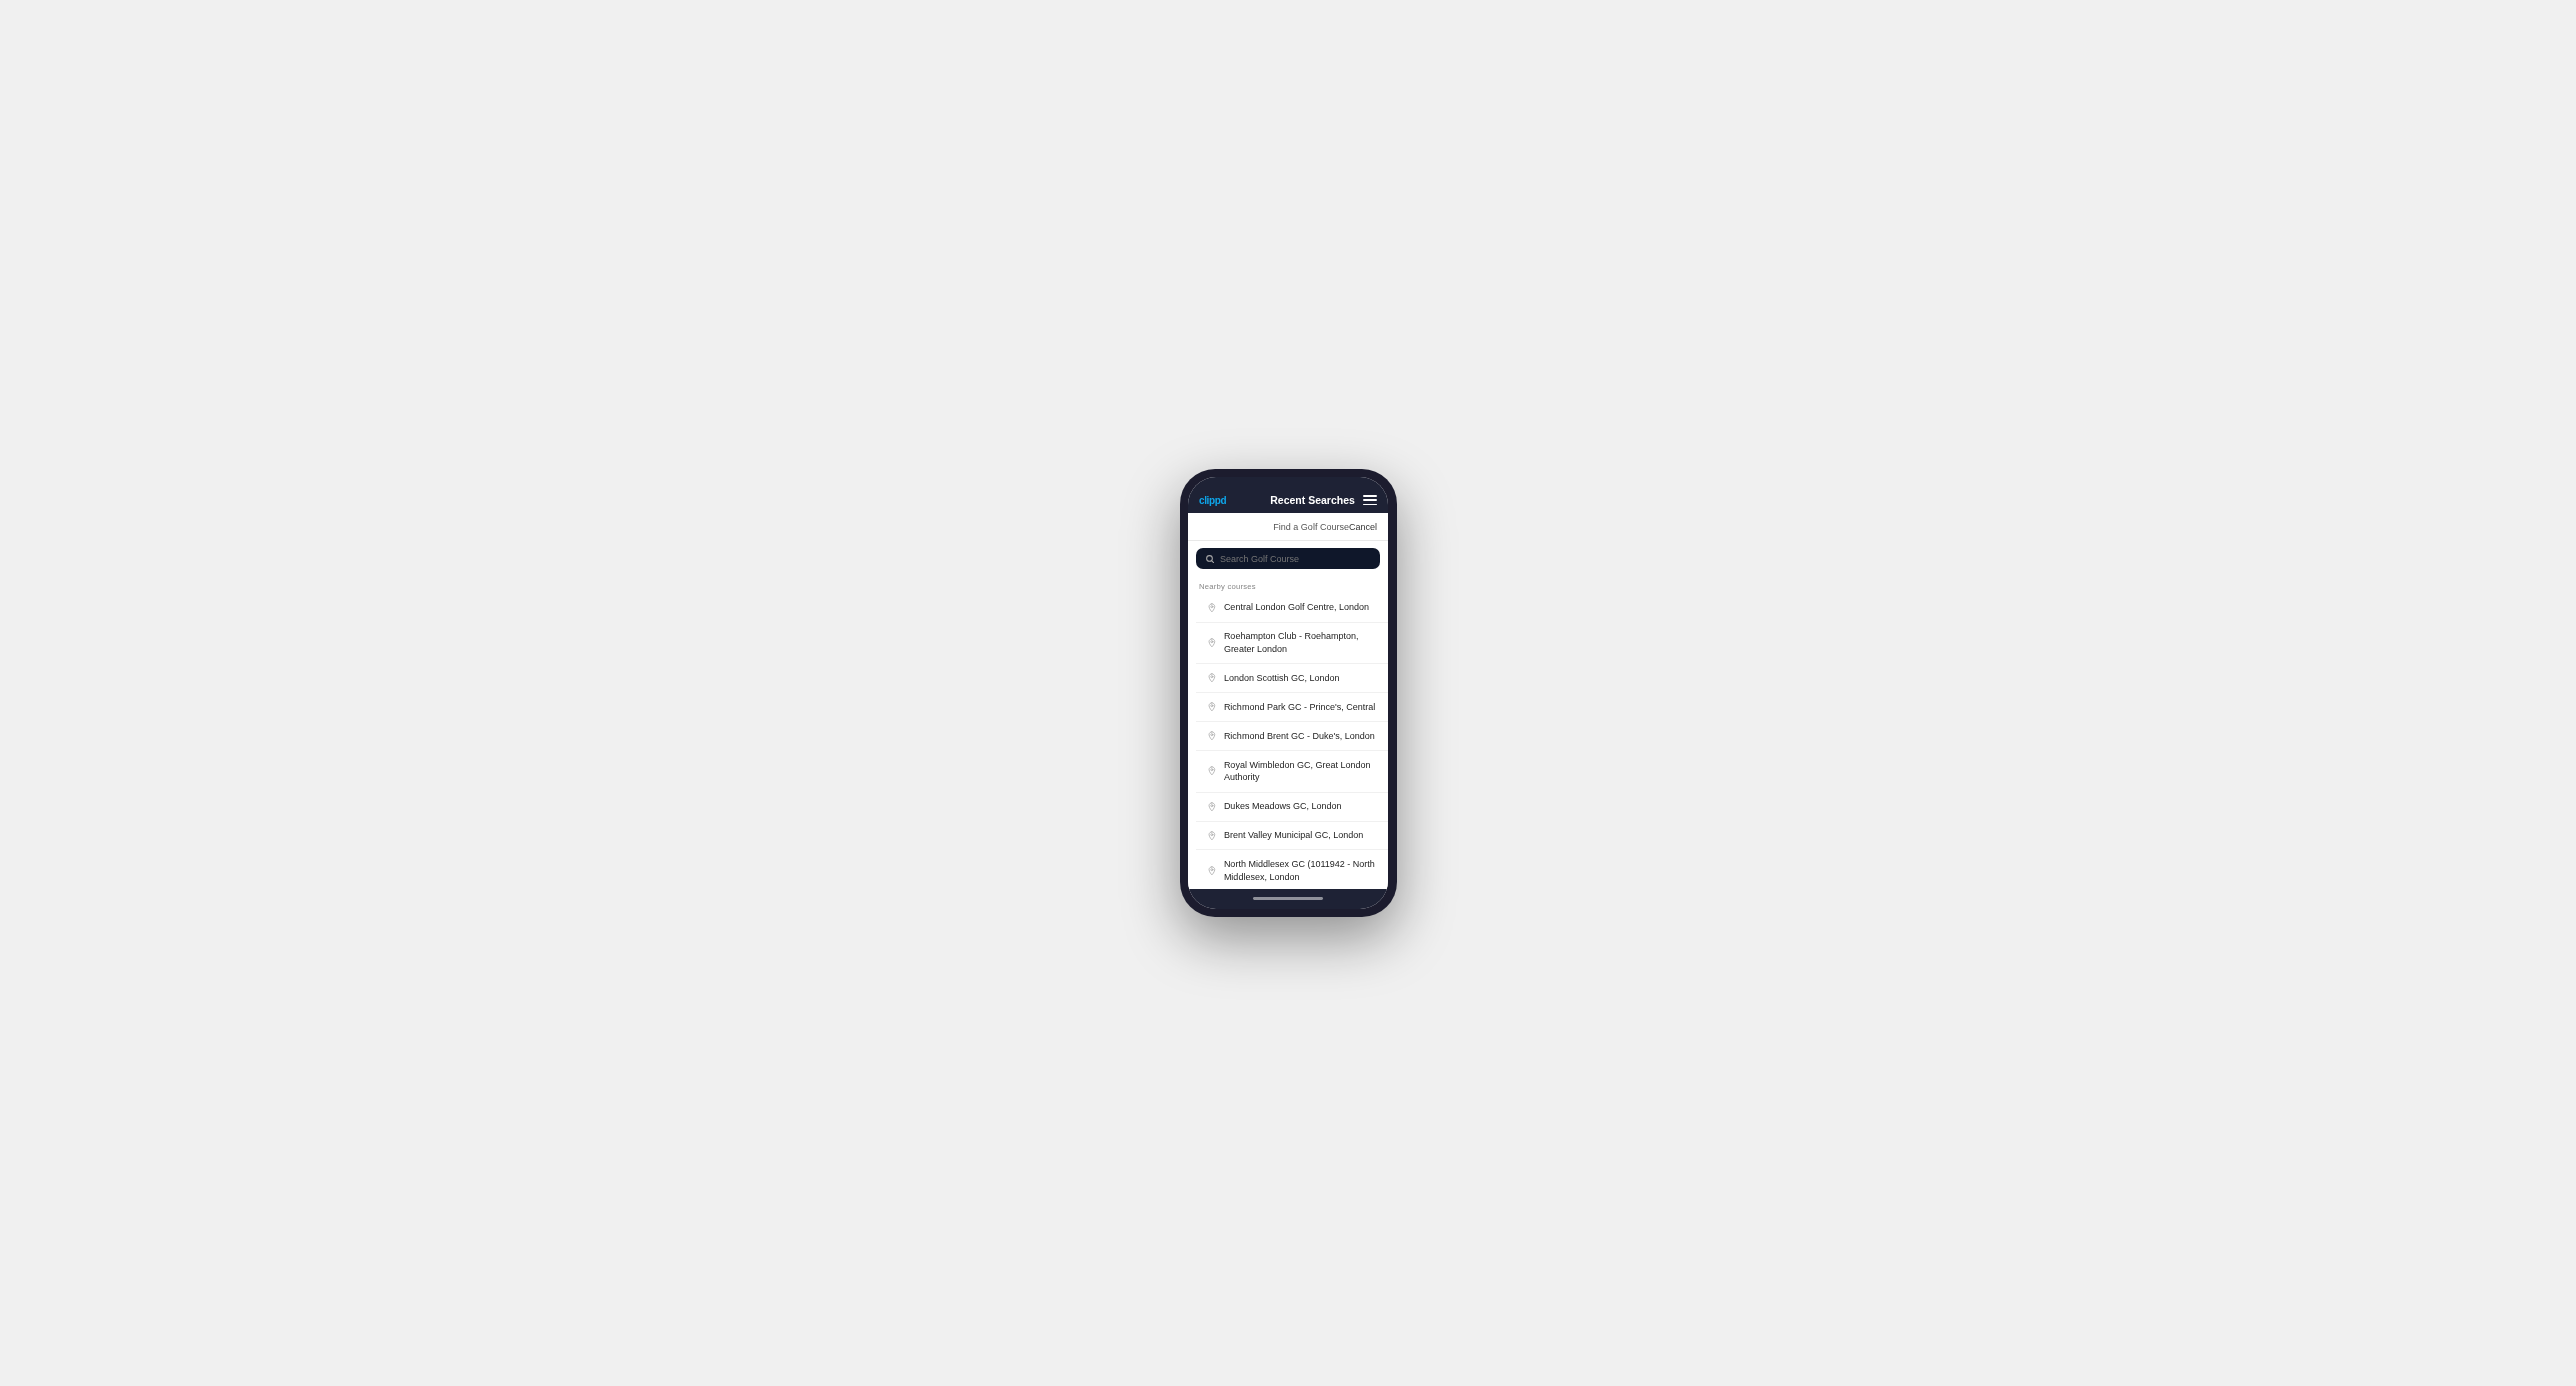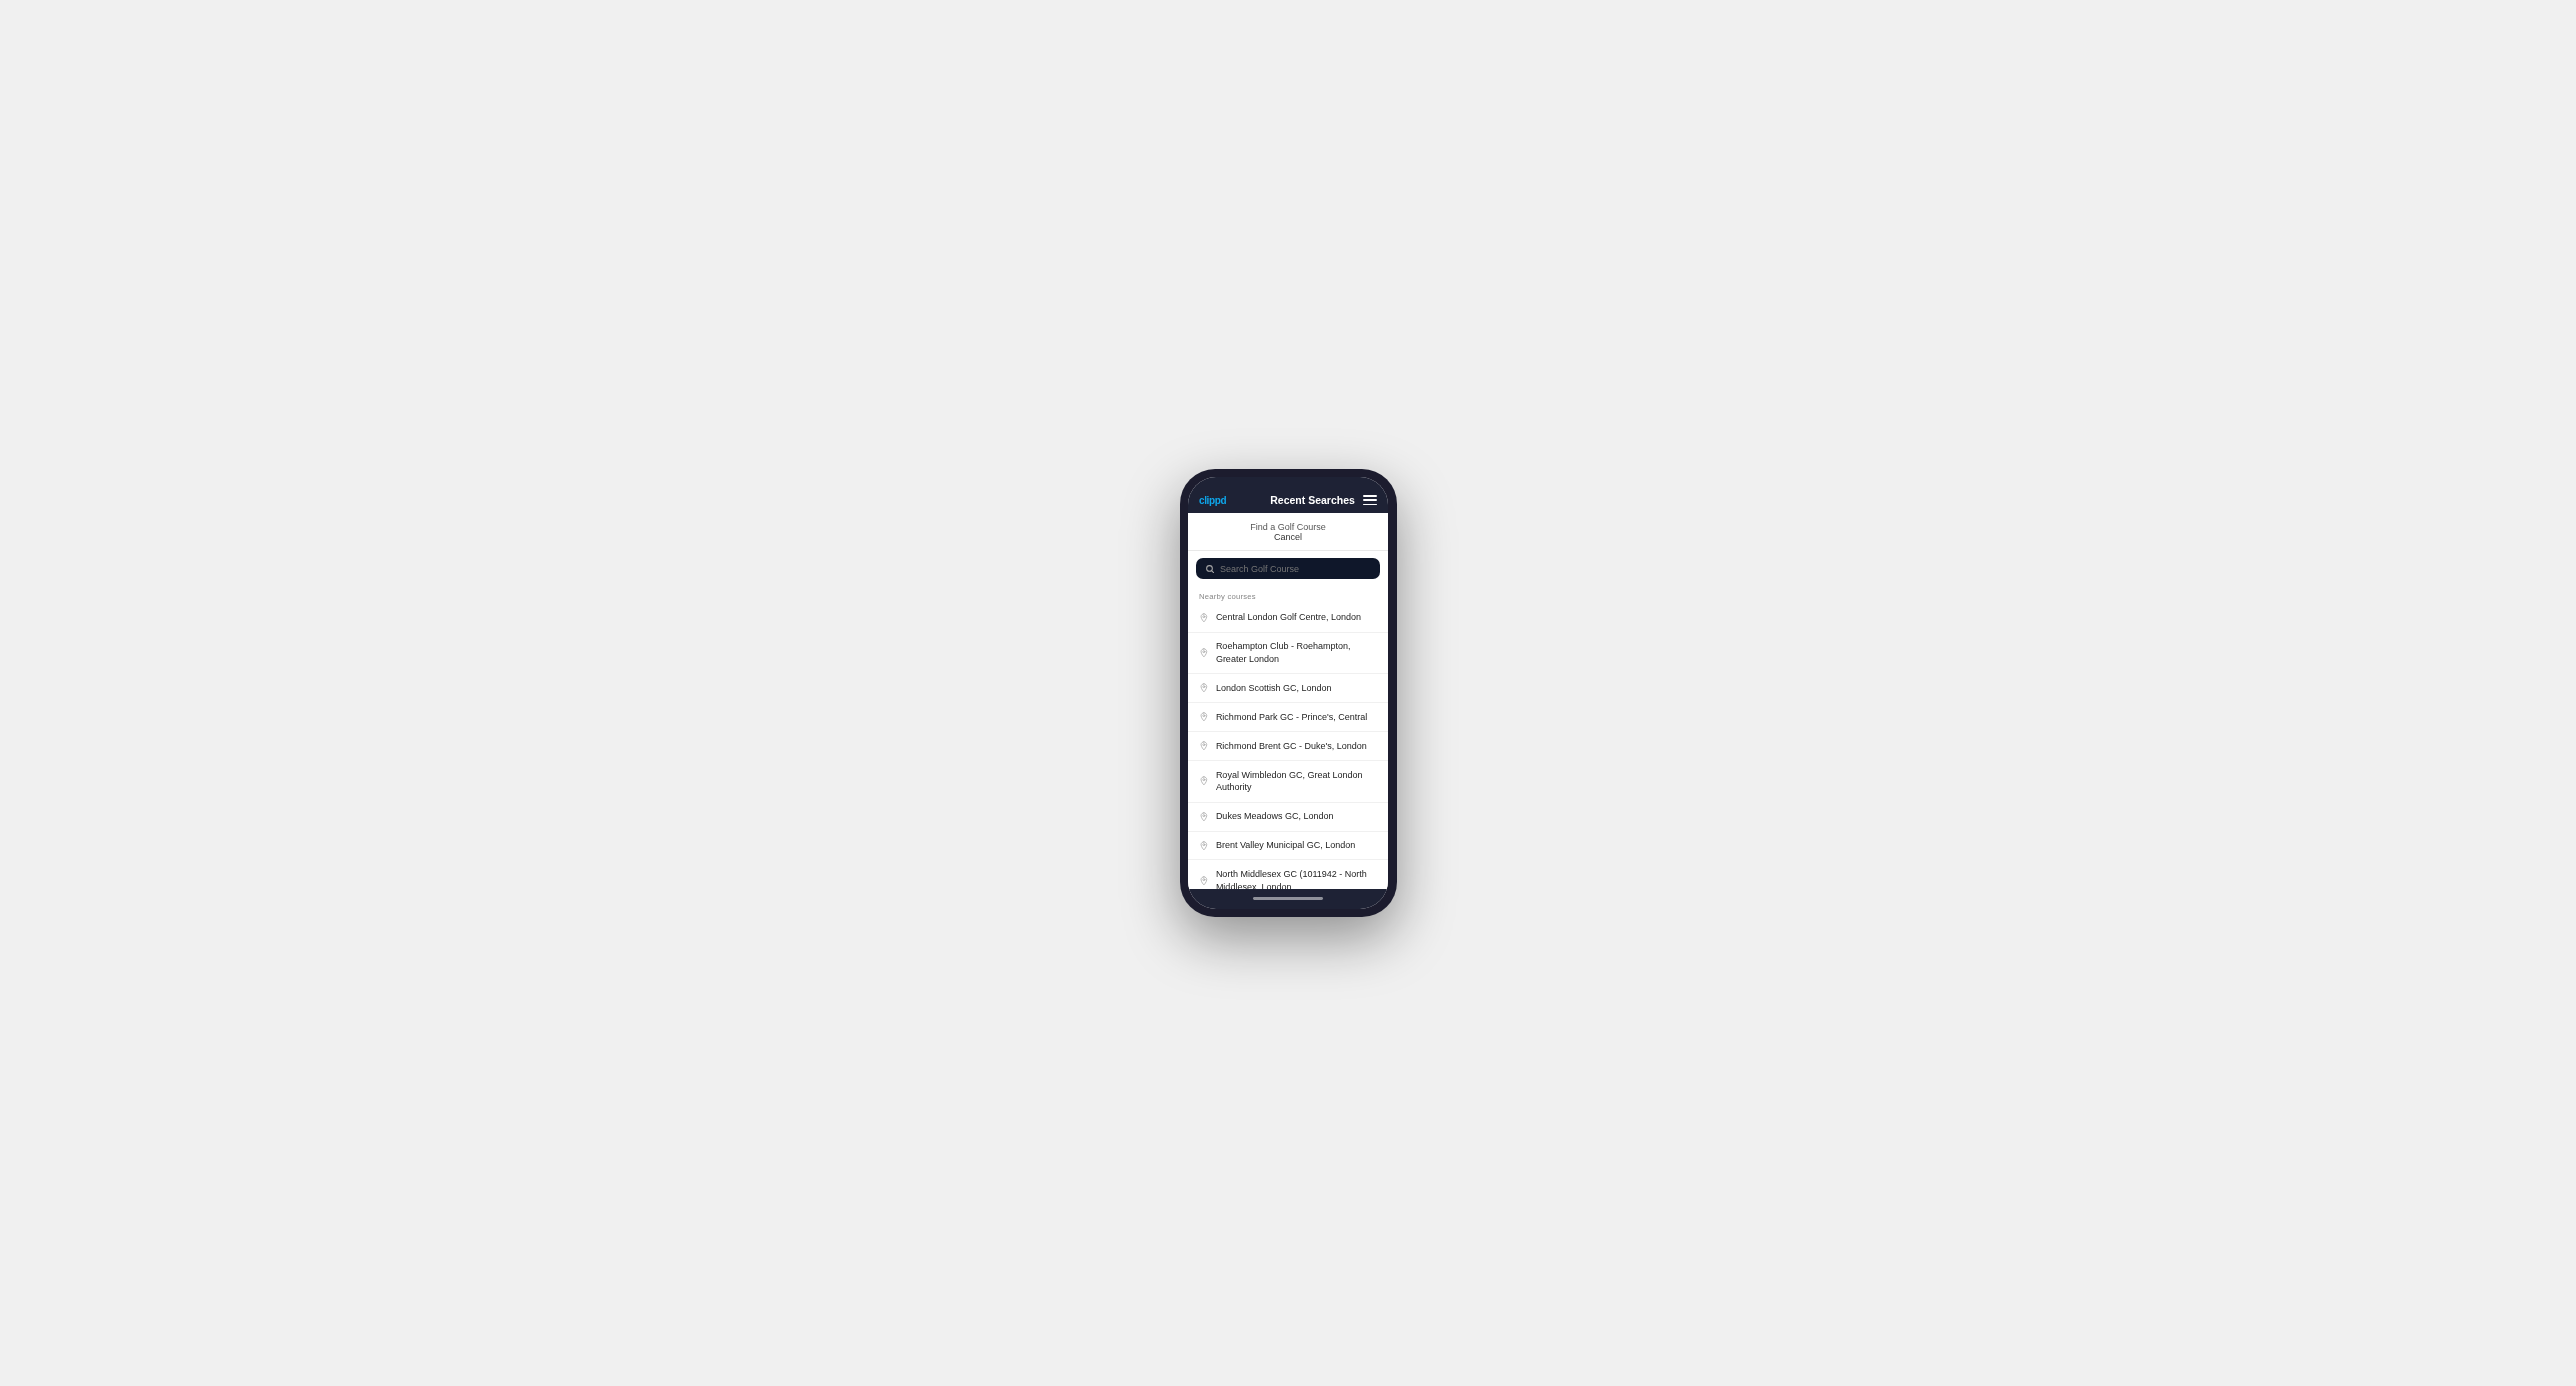--- a/index.html
+++ b/index.html
@@ -85,25 +85,24 @@
       overflow-y: auto;
       display: flex;
       flex-direction: column;
     }
 
     
     .find-bar {
       padding: 8.4px 11.2px;
       display: flex;
       align-items: center;
-      justify-content: space-between;
+      justify-content: flex-end;
       background: #fff;
       border-bottom: 0.7px solid #e8e8e8;
       flex-shrink: 0;
-      flex-direction: column;
     }
 
     .find-label {
       font-size: 9px;
       color: #555;
     }
 
     .cancel-btn {
       font-size: 9px;
       color: #333;
@@ -154,20 +153,21 @@
 
     .nearby-label {
       font-size: 7.7px;
       color: #888;
       padding: 5.6px 11.2px 2.8px 11.2px;
       letter-spacing: 0.2px;
     }
 
     .course-list {
       list-style: none;
+      padding-left: 8px;
     }
 
     .course-item {
       display: flex;
       align-items: center;
       padding: 7.7px 11.2px;
       border-bottom: 0.7px solid #f0f0f0;
       cursor: pointer;
       gap: 7px;
     }

